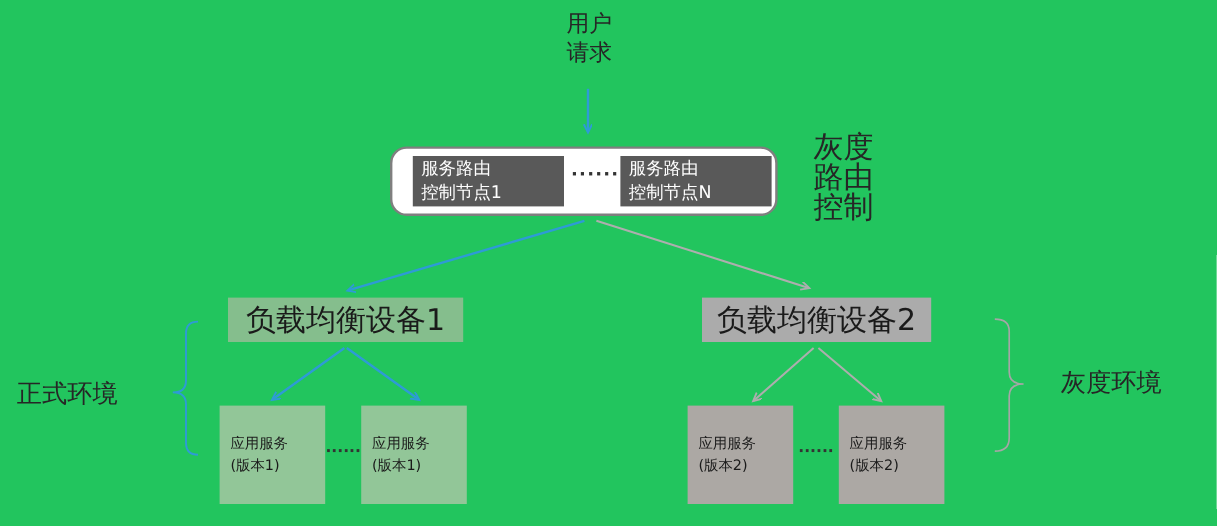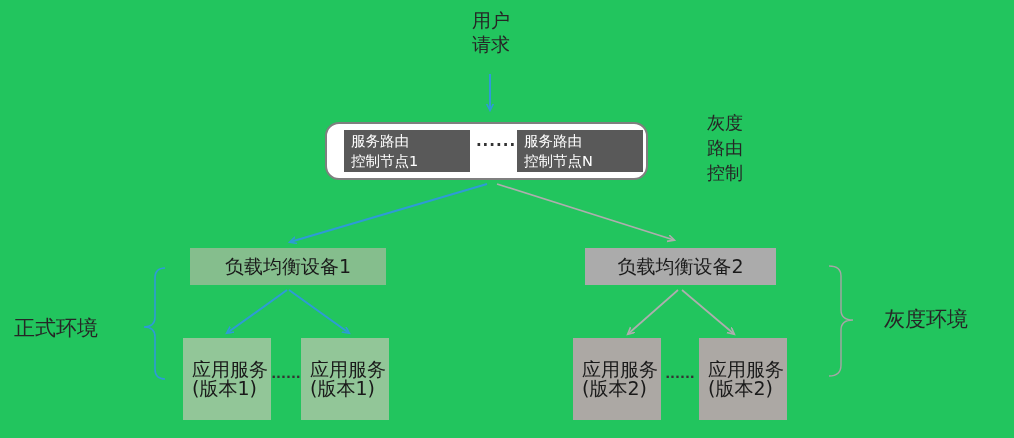--- a/index.html
+++ b/index.html
@@ -34,33 +34,33 @@
   }
   .router-node.n1{left:17px;}
   .router-node.nN{left:190px;}
   .router-dots{
     position:absolute;left:146px;top:12px;width:46px;
     text-align:center;font-size:15px;font-weight:bold;color:#333333;
     letter-spacing:1px;
   }
   .grey-routing-label{
     left:663px;top:110px;width:80px;
-    font-size:18px;line-height:25px;text-align:right;
+    font-size:25px;line-height:25px;text-align:center;
   }
   .lb-box{
     height:37px;display:flex;align-items:center;justify-content:center;
-    font-size:19px;color:#1a1a1a;
+    font-size:25px;color:#1a1a1a;
   }
   .lb1{left:190px;top:248px;width:196px;background:#85be8d;}
   .lb2{left:585px;top:248px;width:191px;background:#ababab;}
   .svc-box{
     width:88px;height:82px;top:338px;
     display:flex;align-items:center;
     padding-left:9px;box-sizing:border-box;
-    font-size:19px;line-height:19px;color:#1a1a1a;
+    font-size:12px;line-height:19px;color:#1a1a1a;
   }
   .svc-green{background:#92c698;}
   .svc-gray{background:#aca8a4;}
   .svc-a{left:183px;}
   .svc-b{left:301px;}
   .svc-c{left:573px;}
   .svc-d{left:699px;}
   .svc-dots{
     top:369px;width:34px;text-align:center;
     font-size:13px;font-weight:bold;color:#333333;letter-spacing:0px;

